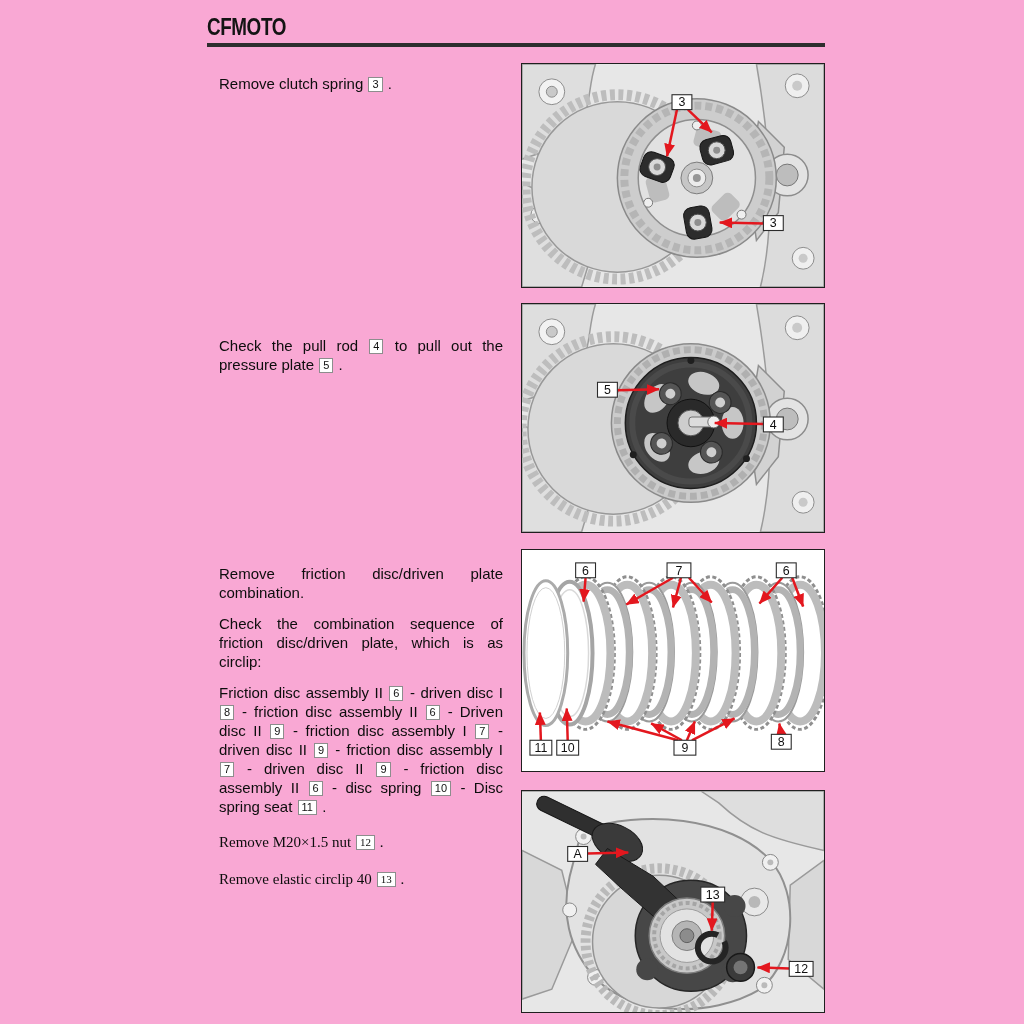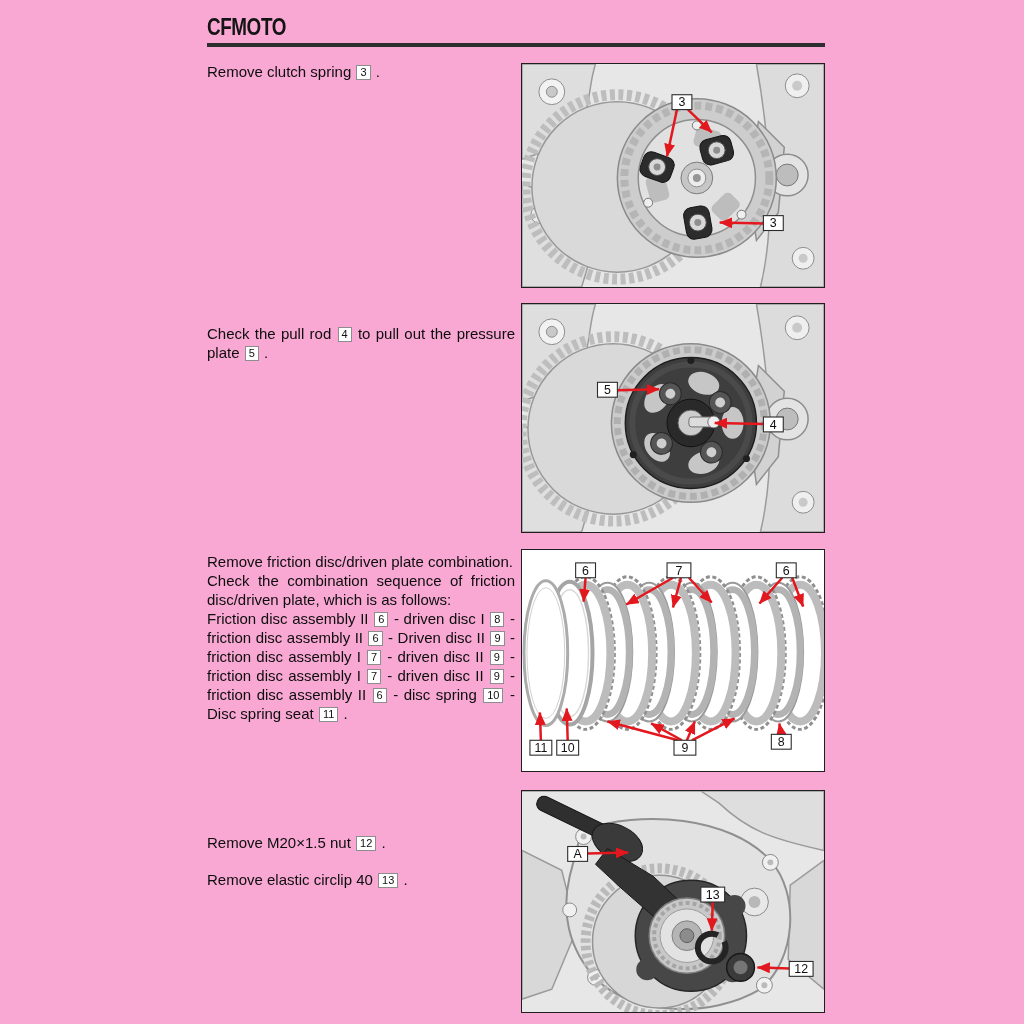--- a/index.html
+++ b/index.html
@@ -6,22 +6,22 @@
   html,body { background:#ffffff; }
   body { width:1024px; height:1024px; font-family:"Liberation Sans", sans-serif; }
   .page { position:relative; width:1024px; height:1024px; background:#f9a8d4; overflow:hidden; }
 
   .brand { position:absolute; left:207px; top:14px; font-size:23px; font-weight:700;
            color:#141414; letter-spacing:-0.5px; transform:scaleX(0.82); transform-origin:left center; }
   .rule  { position:absolute; left:207px; top:43px; width:618px; height:4px; background:#2e2e2e; }
 
   .textcol { position:absolute; left:207px; width:308px; font-size:15px; line-height:19px;
              color:#0d0d0d; text-align:justify; }
-  .textcol p { margin:0; }
-  .textcol p.gap { margin-top:18px; }
+  .textcol p { margin:12px; }
+  .textcol p.gap { margin-top:18px;font-family:Liberation Serif, serif; }
 
   .ref-box { display:inline-block; min-width:12px; text-align:center; border:1px solid #8d8d8d;
              background:#fff; font-size:11px; line-height:13px; padding:0 3px; vertical-align:1.5px;
              margin:0 1px; color:#111; }
 
   .figure { position:absolute; left:521px; width:304px; border:1.5px solid #1f1f1f; background:#fff; }
   .figure svg { position:absolute; left:0; top:0; width:100%; height:100%; display:block; }
 
   .arrow { stroke:#e3171e; stroke-width:2.5; }
   .callout-box  { fill:#ffffff; stroke:#2b2b2b; stroke-width:1.1; }
@@ -182,21 +182,21 @@
           <line x1="243" y1="121" x2="194" y2="120" class="arrow" marker-end="url(#arrowhead)"></line>
           <rect x="243" y="114" width="20" height="15" class="callout-box"></rect>
           <text x="253" y="125.8" text-anchor="middle" class="callout-text">4</text>
         </svg>
     </figure>
   </section>
 
   <section>
     <div class="textcol" style="top:552px">
       <p><span>Remove friction disc/driven plate combination.</span></p>
-      <p><span>Check the combination sequence of friction disc/driven plate, which is as follows:</span></p>
+      <p><span>Check the combination sequence of friction disc/driven plate, which is as circlip:</span></p>
       <p><span>Friction disc assembly II </span><span class="ref-box">6</span><span> - driven disc I </span><span class="ref-box">8</span><span> - friction disc assembly II </span><span class="ref-box">6</span><span> - Driven disc II </span><span class="ref-box">9</span><span> - friction disc assembly I </span><span class="ref-box">7</span><span> - driven disc II </span><span class="ref-box">9</span><span> - friction disc assembly I </span><span class="ref-box">7</span><span> - driven disc II </span><span class="ref-box">9</span><span> - friction disc assembly II </span><span class="ref-box">6</span><span> - disc spring </span><span class="ref-box">10</span><span> - Disc spring seat </span><span class="ref-box">11</span><span> .</span></p>
     </div>
     <figure class="figure" style="top:549px;height:223px">
       <svg viewBox="0 0 304 223" preserveAspectRatio="none">
         <rect width="304" height="223" fill="#ffffff"></rect>
         <ellipse cx="280" cy="104" rx="29" ry="77" fill="#ffffff" stroke="#8f8f8f" stroke-width="3" stroke-dasharray="4 2.6"></ellipse>
         <ellipse cx="280" cy="104" rx="25" ry="69" fill="none" stroke="#bcbcbc" stroke-width="8"></ellipse>
         <ellipse cx="258" cy="103" rx="25" ry="70" fill="#ffffff" stroke="#9a9a9a" stroke-width="2"></ellipse>
         <ellipse cx="258" cy="103" rx="22" ry="63" fill="none" stroke="#b3b3b3" stroke-width="7"></ellipse>
         <ellipse cx="236" cy="104" rx="29" ry="77" fill="#ffffff" stroke="#8f8f8f" stroke-width="3" stroke-dasharray="4 2.6"></ellipse>

